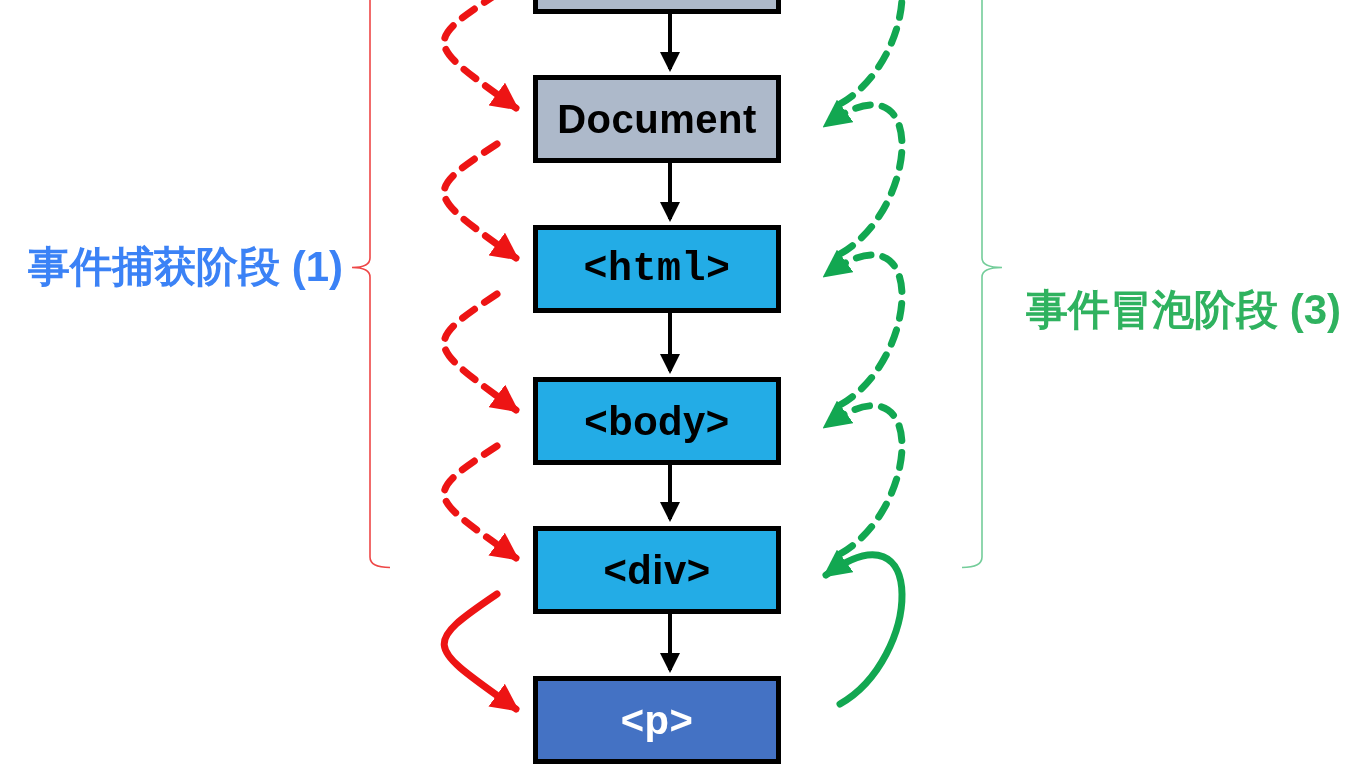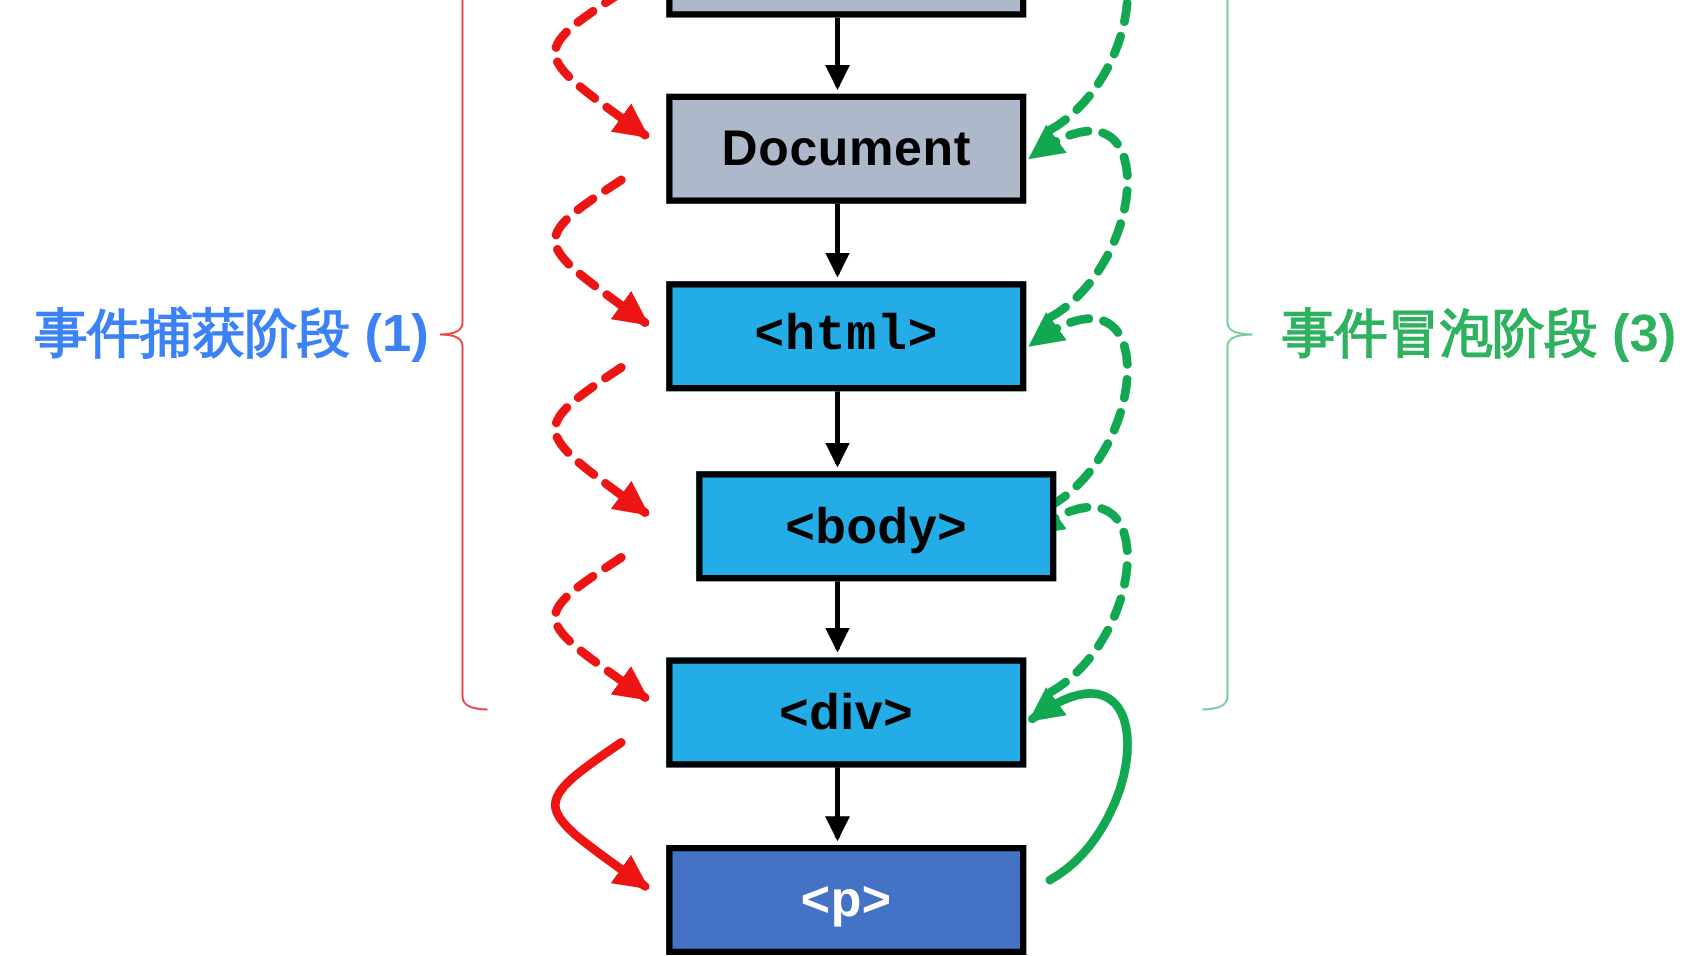--- a/index.html
+++ b/index.html
@@ -6,40 +6,40 @@
   #stage{
     position:relative;
     width:1350px;height:765px;
     overflow:hidden;
     background:#fff;
     font-family:"Liberation Sans", sans-serif;
   }
   #arrow-layer{position:absolute;left:0;top:0;width:1350px;height:765px;}
   .node{
     position:absolute;
-    left:533px;width:288px;height:88px;
+    left:533px;width:248px;height:88px;
     box-sizing:border-box;
     border:5px solid #000;
     display:flex;align-items:center;justify-content:center;
     font-size:40px;font-weight:600;
     letter-spacing:0.5px;
   }
   .node-window{top:-74px;}
   .node-document{top:75px;}
   .node-html{top:225px;}
-  .node-body{top:377px;margin-left:24px;}
+  .node-body{top:377px;}
   .node-div{top:526px;}
   .node-p{top:676px;}
   .side-label{
     position:absolute;top:240px;
     font-size:42px;font-weight:bold;line-height:54px;
     white-space:nowrap;
   }
   .side-label-left{left:28px;width:310px;text-align:right;}
-  .side-label-right{left:1026px;text-align:left;}
+  .side-label-right{left:1026px;text-align:left;margin-top:43px;}
 </style>
 </head>
 <body>
 
 <div id="stage">
 
   <svg id="arrow-layer" viewBox="0 0 1350 765" xmlns="http://www.w3.org/2000/svg">
     <defs>
       <marker id="head-red" viewBox="0 0 10 10" refX="8.5" refY="5" markerWidth="4" markerHeight="4" orient="auto" markerUnits="strokeWidth">
         <path d="M0 0 L10 5 L0 10 Z" style="fill: rgb(237, 20, 20);"></path>

